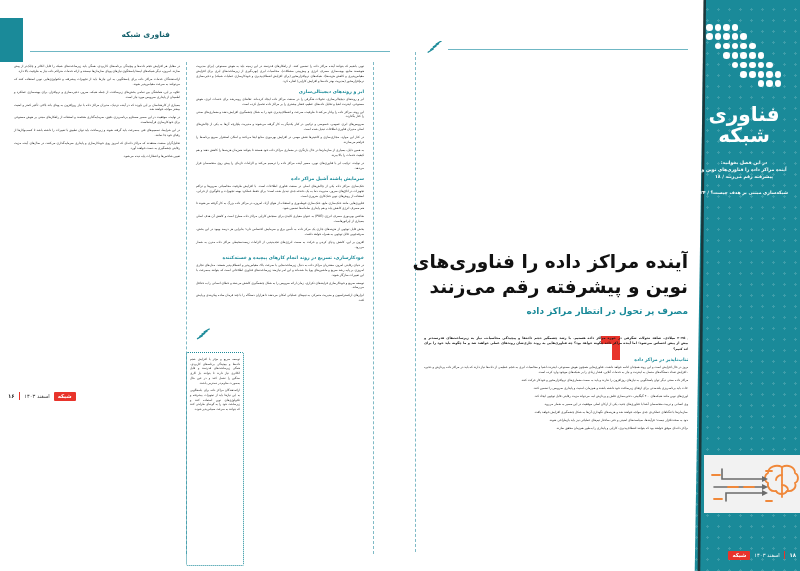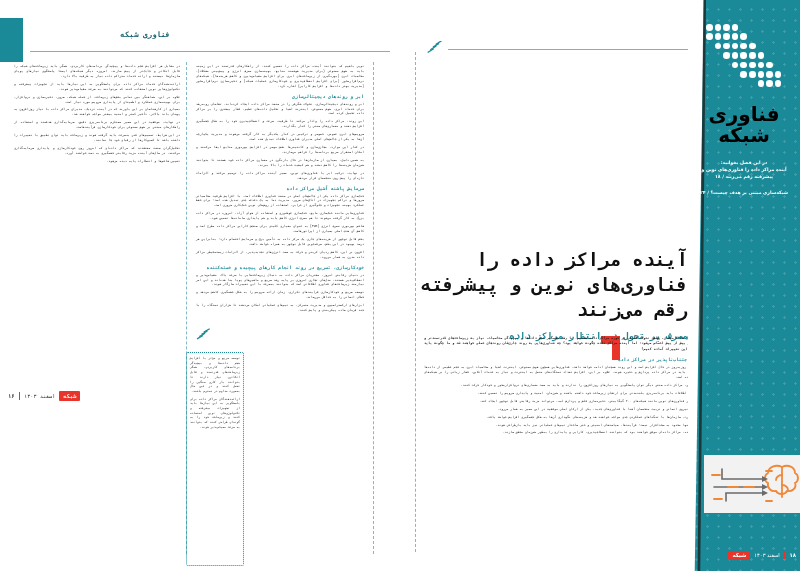--- a/index.html
+++ b/index.html
@@ -1,21 +1,21 @@
 <!DOCTYPE html>
 <html lang="fa" dir="rtl"><head>
 <meta charset="utf-8">
 <style>
   html,body{margin:0;padding:0;background:#ffffff;}
   body{width:800px;height:571px;overflow:hidden;font-family:"DejaVu Sans","Liberation Sans",sans-serif;}
 
   .spread{position:relative;width:800px;height:571px;background:#ffffff;}
 
   
-  .page{position:absolute;top:0;height:410px;background:#fff;font-family:Liberation Mono, monospace;}
+  .page{position:absolute;top:0;height:410px;background:#fff;}
   .page-left{left:0;width:400px;}
   .page-right{left:400px;width:400px;}
 
   
   .left-teal-tab{position:absolute;left:0;top:18px;width:23px;height:44px;background:#1a8a99;}
 
   
   .runhead{position:absolute;height:26px;}
   .runhead .rh-title{font-size:7.5px;font-weight:bold;color:#15616d;letter-spacing:0;}
   .runhead .rh-sub{font-size:5.2px;color:#3f7f8c;margin-top:2px;}
@@ -61,21 +61,21 @@
     background-size:11px 11px;background-position:3px 4px;}
   
   .mh-wedge{position:absolute;left:0;top:0;width:16px;height:571px;background:#ffffff;
             clip-path:polygon(0 0,100% 0,42% 100%,0 100%);}
   .mh-wedge2{position:absolute;left:6px;top:0;width:12px;height:571px;background:#1c1c1c;opacity:.75;
             clip-path:polygon(78% 0,100% 0,52% 100%,30% 100%);}
 
   .logo-grid{position:absolute;left:18px;top:24px;width:78px;height:78px;}
   .logo-grid span{position:absolute;width:6.6px;height:6.6px;border-radius:50%;background:#fff;}
 
-  .mh-brand{position:absolute;left:0;right:0;top:104px;text-align:center;color:#000000;}
+  .mh-brand{position:absolute;left:0;right:0;top:104px;text-align:center;color:#ffffff;}
   .mh-brand .l1{font-size:20px;font-weight:bold;line-height:1.05;letter-spacing:0.5px;}
   .mh-brand .l2{font-size:20px;font-weight:bold;line-height:1.05;letter-spacing:0.5px;}
 
   .mh-toc{position:absolute;left:10px;right:10px;top:160px;color:#fff;text-align:center;}
   .mh-toc .t-lead{font-size:4.6px;font-weight:bold;margin-bottom:2px;}
   .mh-toc .t-item{font-size:4.6px;font-weight:bold;line-height:1.5;}
   .mh-toc .gap{height:9px;}
 
   
   .mh-illus{position:absolute;left:16px;top:455px;width:96px;height:58px;background:#f2f2f2;}

